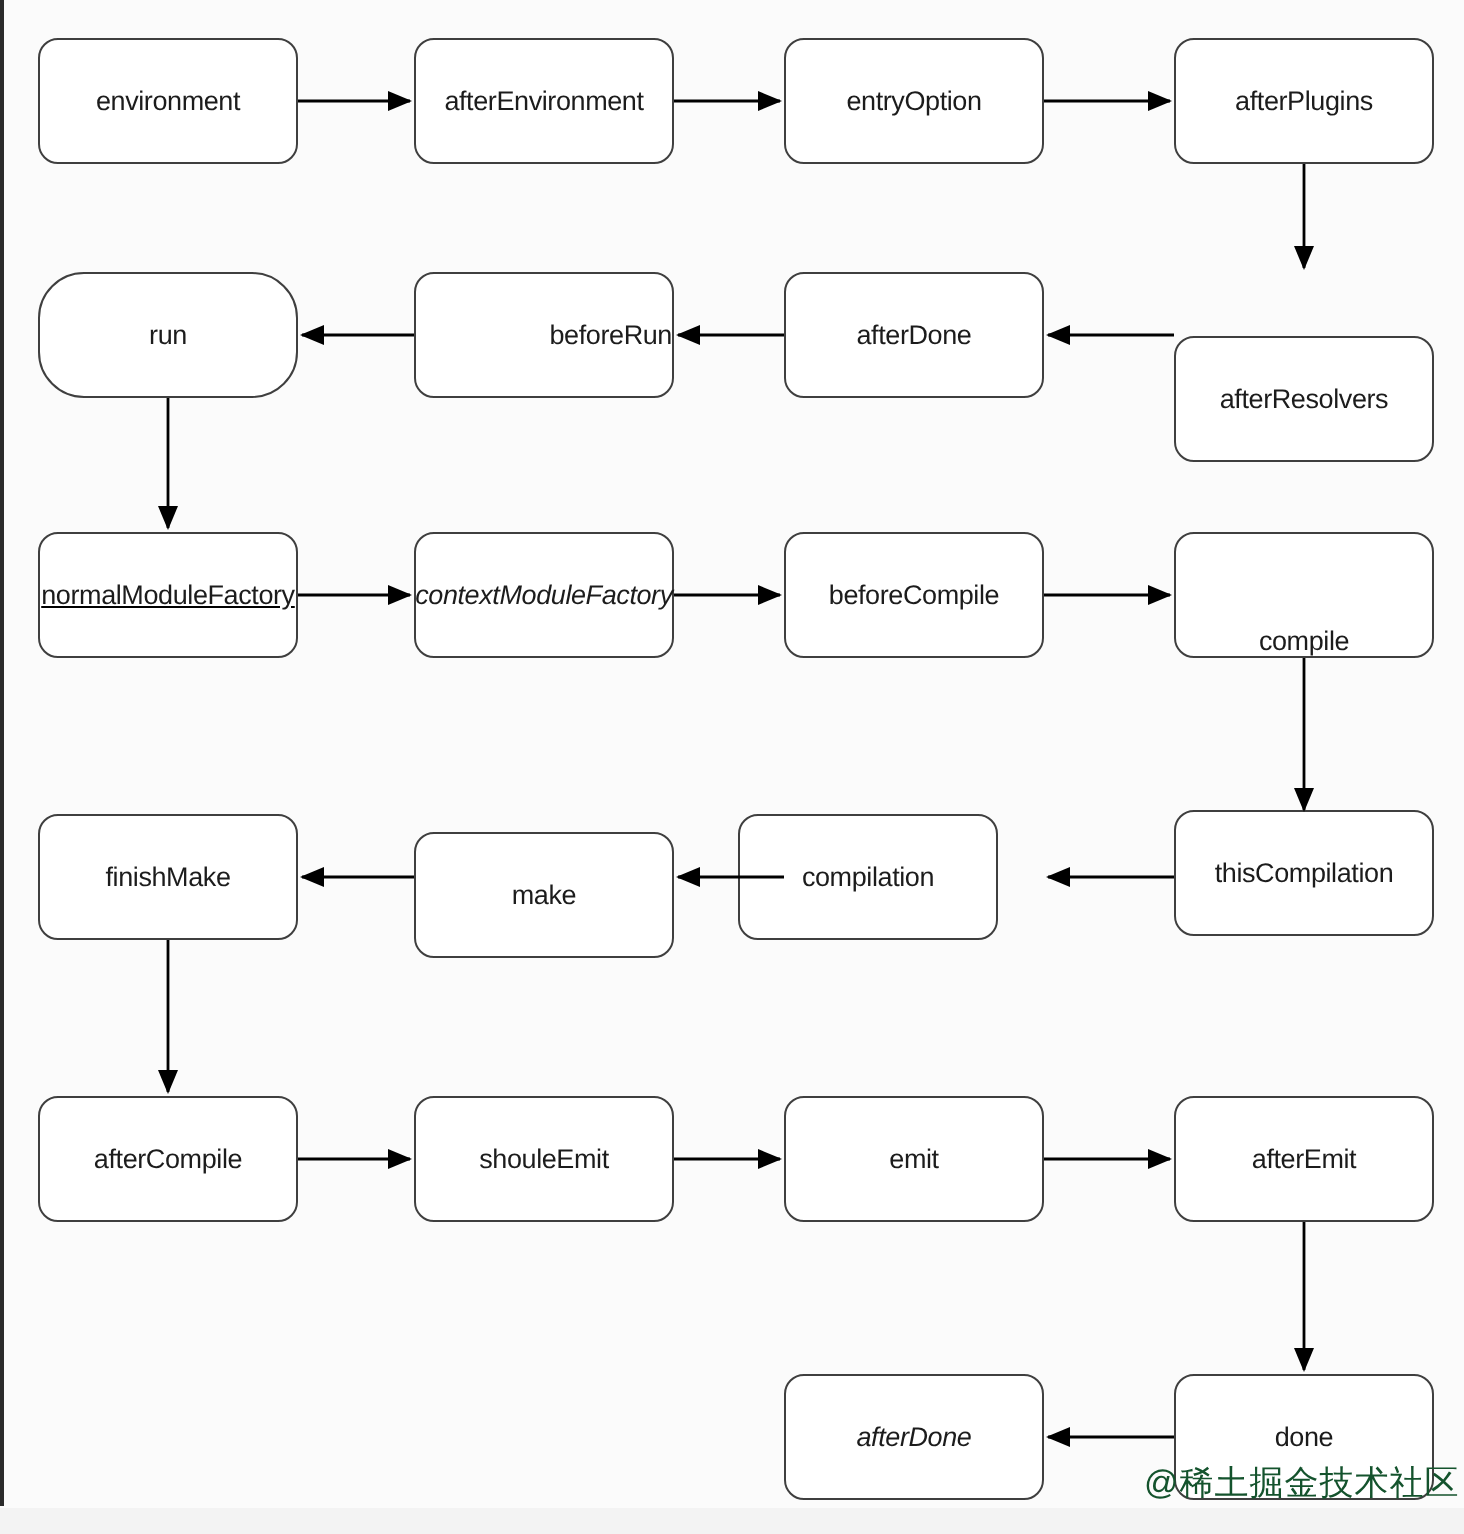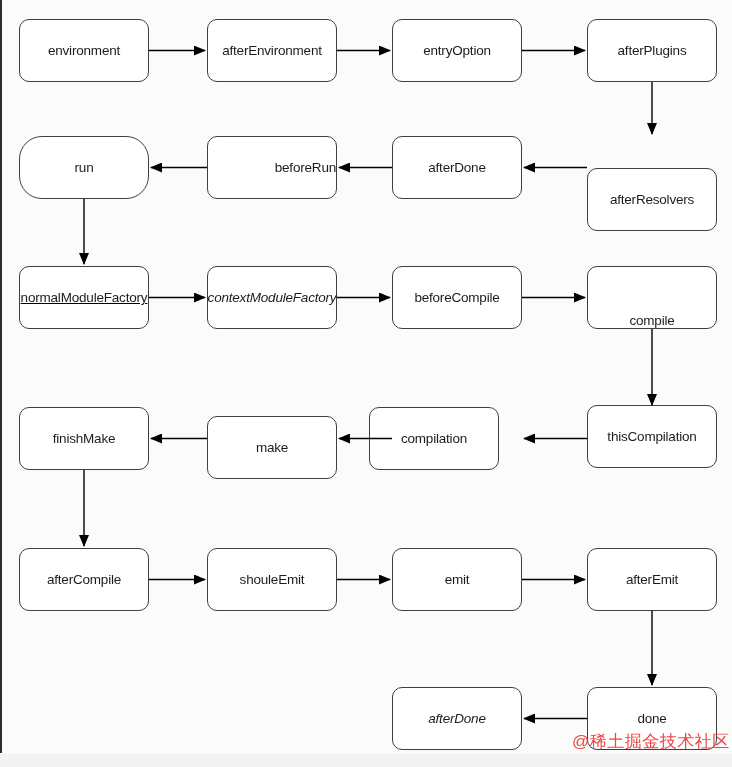--- a/index.html
+++ b/index.html
@@ -12,21 +12,21 @@
     position:absolute;width:130px;height:63px;box-sizing:border-box;
     background:#ffffff;border:1.5px solid #3f3f3f;border-radius:10px;
     display:flex;align-items:center;justify-content:center;
   }
   .node span{
     font-size:13.5px;color:#1c1c1c;white-space:nowrap;letter-spacing:-0.2px;
   }
   svg.edges{position:absolute;left:0;top:0;z-index:2;pointer-events:none;}
   .watermark{
     position:absolute;left:572px;top:730px;z-index:3;
-    font-size:17px;color:#ef4444;letter-spacing:0.5px;white-space:nowrap;
+    font-size:17px;color:#14532d;letter-spacing:0.5px;white-space:nowrap;
   }
   .edge-artifact-left{
     position:absolute;left:0;top:0;width:2px;height:753px;background:#2b2b2b;z-index:4;
   }
   .bottom-band{
     position:absolute;left:0;top:754px;width:732px;height:13px;background:#f3f3f3;z-index:0;
   }
 </style>
 </head>
 <body>

